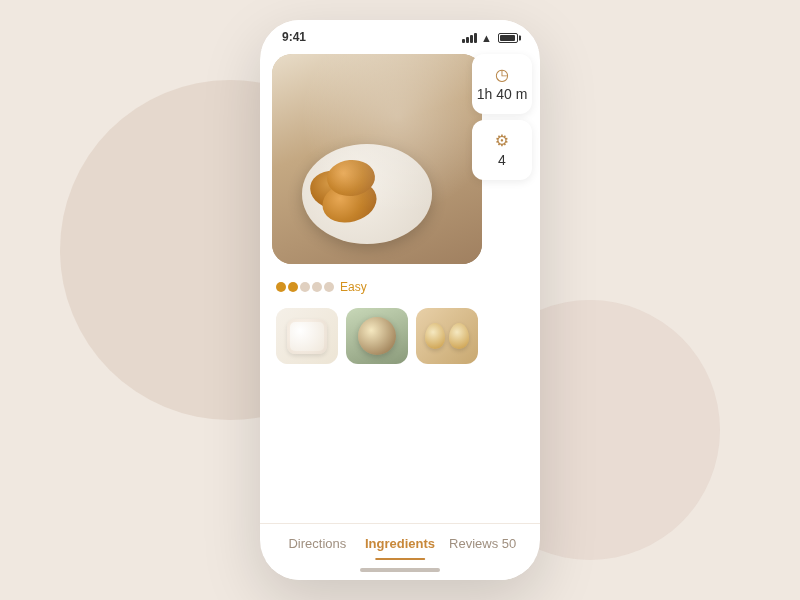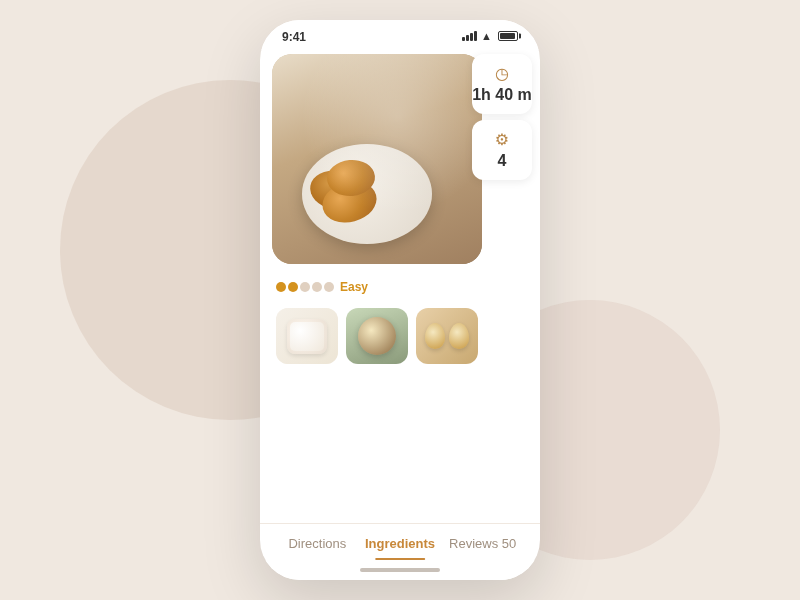--- a/index.html
+++ b/index.html
@@ -39,21 +39,21 @@
       border-radius: 40px;
       box-shadow: 0 20px 60px rgba(0,0,0,0.15);
       overflow: hidden;
       position: relative;
       display: flex;
       flex-direction: column;
     }
     .status-bar {
       display: flex;
       justify-content: space-between;
-      align-items: flex-start;
+      align-items: flex-end;
       padding: 10px 22px 6px;
       background: #fff;
       z-index: 10;
     }
     .status-time {
       font-size: 12px;
       font-weight: 600;
       color: #333;
     }
     .status-icons {
@@ -171,22 +171,22 @@
       align-items: center;
       justify-content: center;
       box-shadow: 0 2px 8px rgba(0,0,0,0.08);
       gap: 2px;
     }
     .info-card-icon {
       font-size: 16px;
       color: #b8874a;
     }
     .info-card-value {
-      font-size: 16px;
-      font-weight: 700;
+      font-size: 14px;
+      font-weight: 400;
       color: #333;
       text-align: center;
       line-height: 1.2;
     }
     .watch-video-btn {
       position: absolute;
       bottom: 4px;
       right: 8px;
       width: 116px;
       height: 32px;
@@ -227,21 +227,21 @@
     .star {
       width: 10px;
       height: 10px;
       border-radius: 50%;
     }
     .star-filled { background: #d4921e; }
     .star-empty { background: #e0d0c0; }
     .difficulty-label {
       font-size: 12px;
       color: #d4921e;
-      font-weight: 700;
+      font-weight: 400;
     }
     .recipe-title-row {
       display: flex;
       align-items: flex-start;
       justify-content: space-between;
     }
     .recipe-title {
       font-size: 20px;
       font-weight: 700;
       color: #2a2015;

